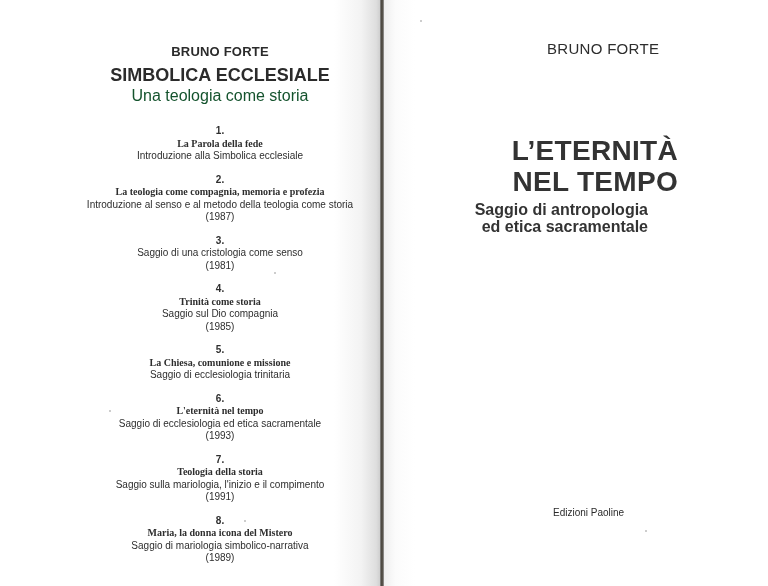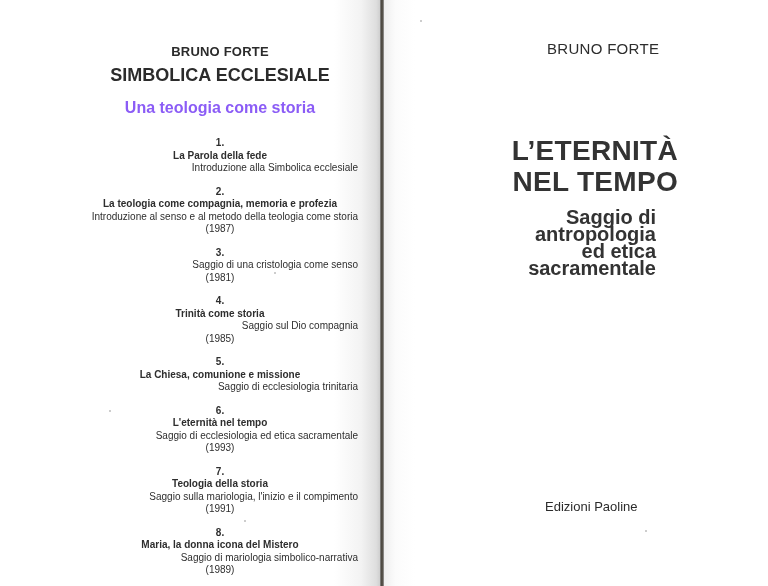--- a/index.html
+++ b/index.html
@@ -59,50 +59,50 @@
       font-size: 13px;
       letter-spacing: 0.2px;
       margin: 0;
       line-height: 16px;
       color: #2b2b2b;
     }
     .series-title {
       font-weight: bold;
       font-size: 18px;
       line-height: 22px;
-      margin: 4px 0 12px 0;
+      margin: 4px 0 0 0;
       color: #2b2b2b;
     }
     .series-subtitle {
-      font-weight: bold;
+      font-weight: normal;
       font-size: 16px;
       line-height: 20px;
       margin: 0;
-      color: #8b5cf6;
+      color: #14532d;
     }
     .volumes {
       margin-top: 19px;
     }
     .volume {
       margin-bottom: 11px;
       font-size: 10px;
       line-height: 12.5px;
       color: #2e2e2e;
     }
     .vol-number {
       font-weight: bold;
       display: block;
     }
     .vol-title {
       font-weight: bold;
       display: block;
+      font-family: Liberation Serif, serif;
     }
     .vol-subtitle {
       display: block;
-      text-align: right;
     }
     .vol-year {
       display: block;
     }
     .right-author {
       position: absolute;
       left: 547px;
       top: 40px;
       font-size: 15px;
       letter-spacing: 0.3px;
@@ -123,33 +123,33 @@
       letter-spacing: 0.3px;
     }
     .main-title span { display: block; text-align: right; }
     .main-subtitle {
       position: absolute;
       left: 470px;
       top: 201px;
       width: 178px;
       text-align: right;
       font-weight: bold;
-      font-size: 20px;
+      font-size: 16px;
       line-height: 17px;
       color: #333333;
-      margin: 8px;
+      margin: 0;
     }
     .main-subtitle span { display: block; }
     .publisher {
       position: absolute;
       left: 545px;
       top: 499px;
-      font-size: 13px;
+      font-size: 10px;
       color: #2b2b2b;
-      margin: 0;
+      margin: 8px;
     }
     .speck {
       position: absolute;
       width: 2px; height: 2px;
       border-radius: 1px;
       background: #bdbdbd;
     }
   </style>
 </head>
 <body>

